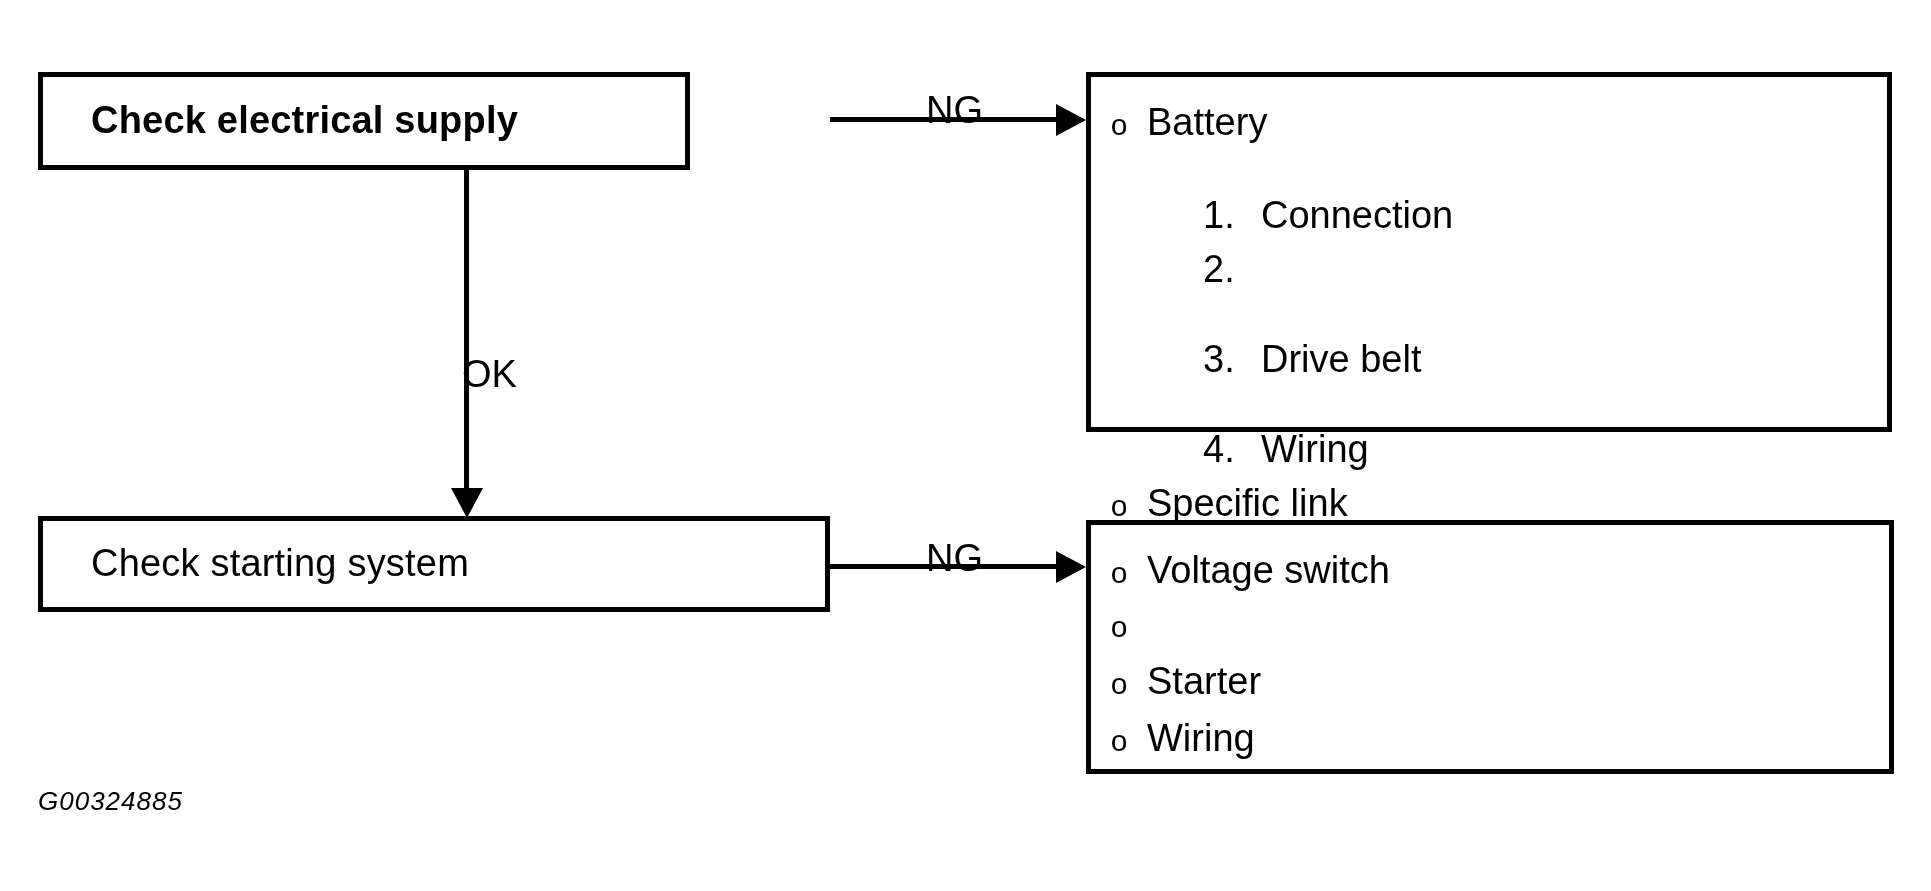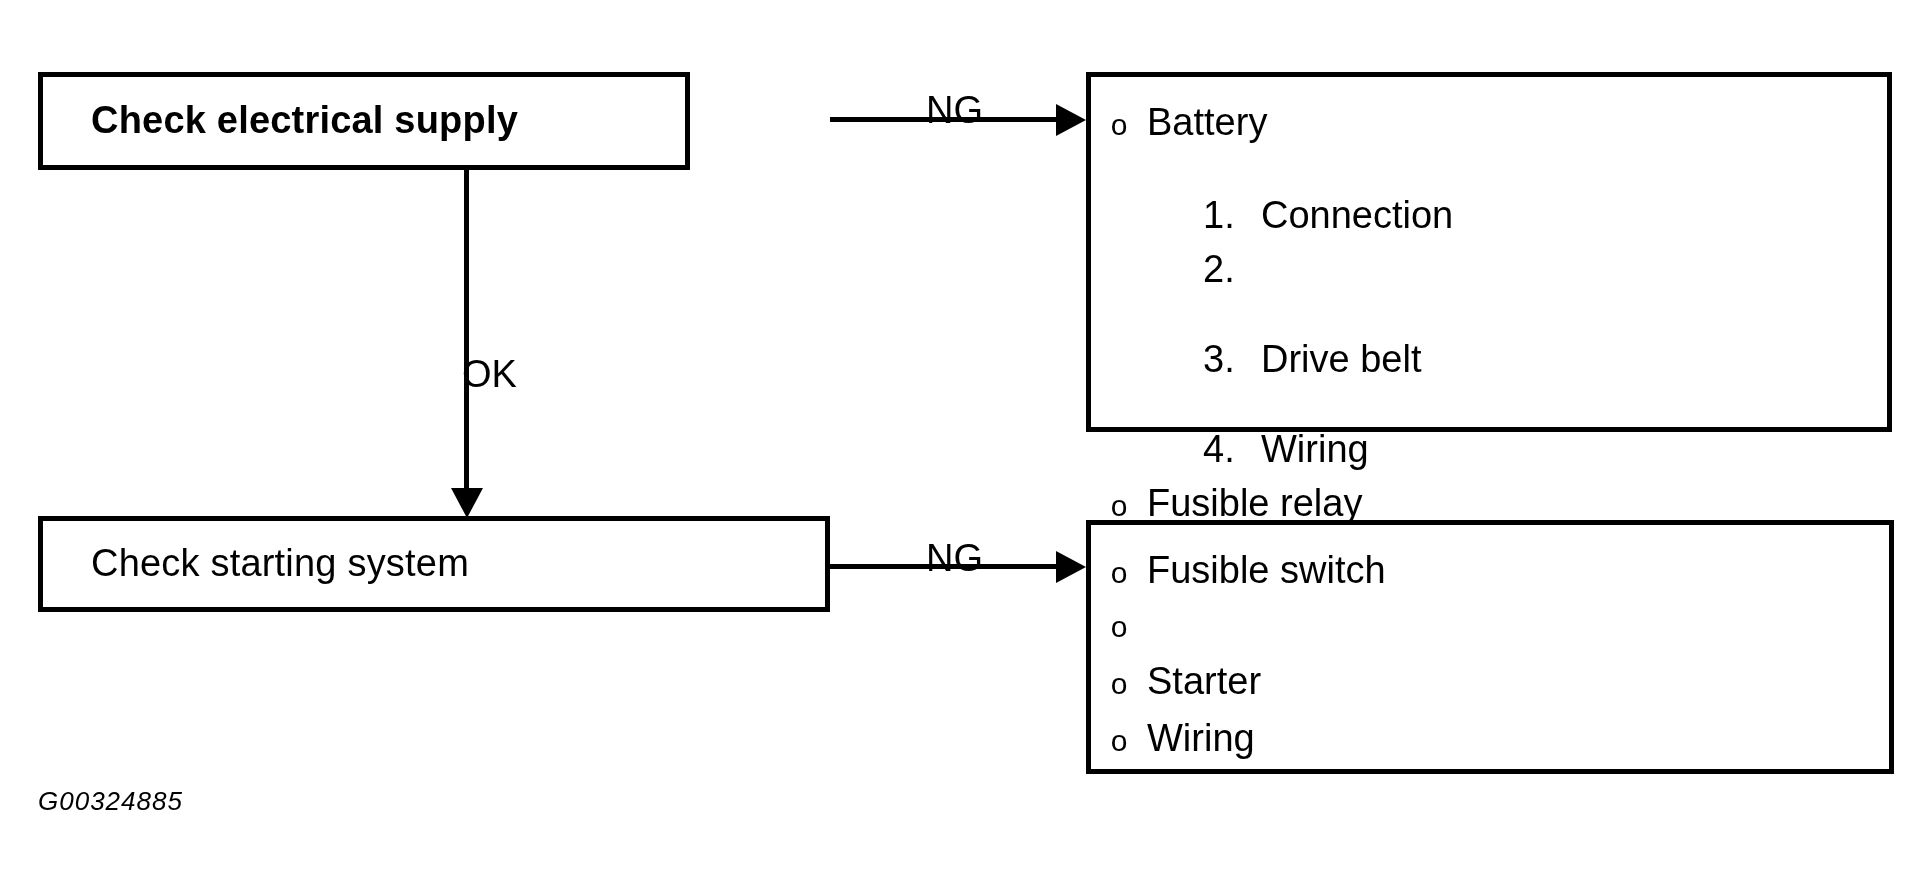--- a/index.html
+++ b/index.html
@@ -202,33 +202,33 @@
           <li class="sub-row">
             <span class="sub-num">4.</span>
             <span class="sub-text">Wiring</span>
           </li>
         </ul>
       </li>
 
       <li>
         <div class="bullet-row">
           <span class="bullet-mark">o</span>
-          <span class="bullet-text">Fusible relay</span>
+          <span class="bullet-text">Specific link</span>
         </div>
       </li>
 
     </ul>
   </div>
 
   <div class="list-box" id="box-starting-faults">
     <ul class="list-root">
       <li>
         <div class="bullet-row">
           <span class="bullet-mark">o</span>
-          <span class="bullet-text">Fusible switch</span>
+          <span class="bullet-text">Voltage switch</span>
         </div>
       </li>
       <li>
         <div class="bullet-row">
           <span class="bullet-mark">o</span>
         </div>
       </li>
       <li>
         <div class="bullet-row">
           <span class="bullet-mark">o</span>

